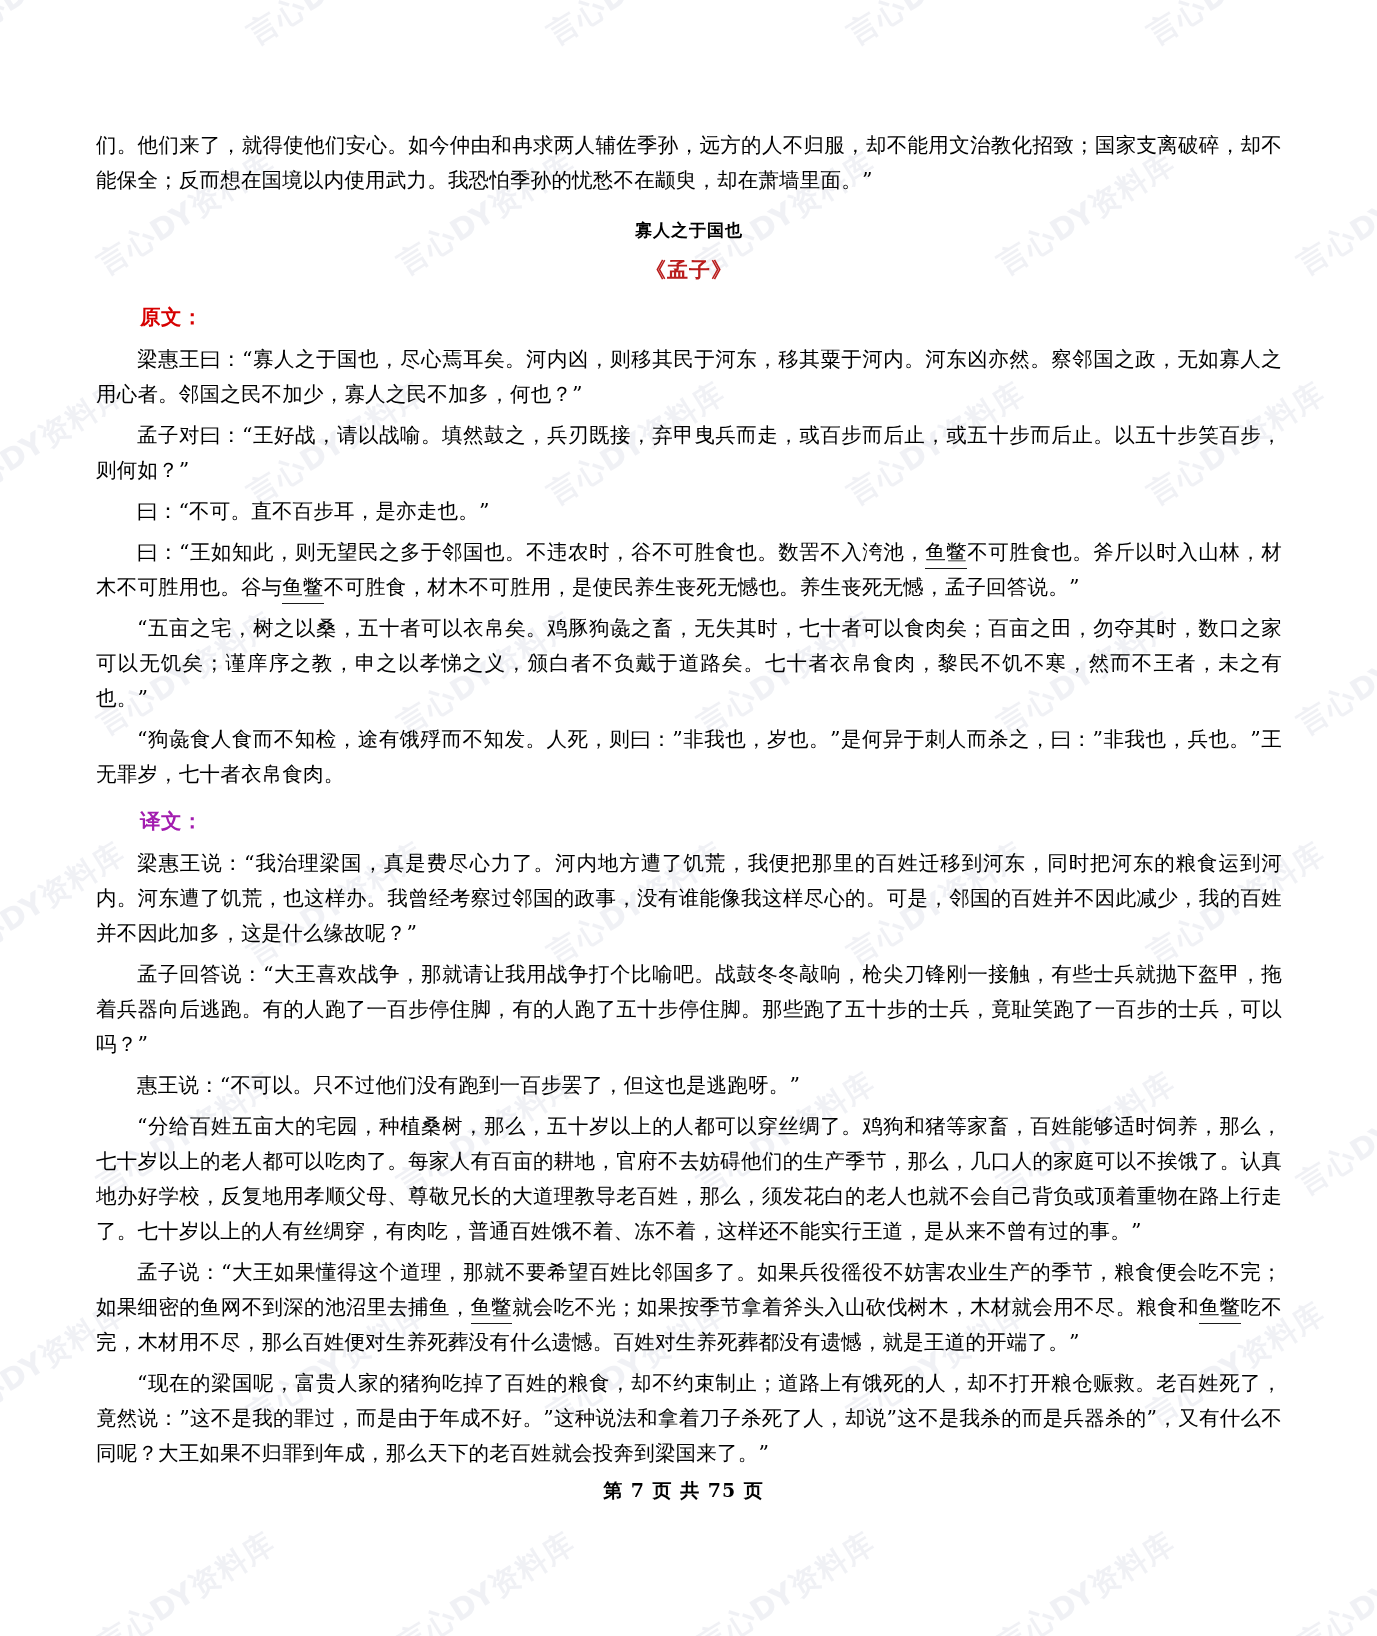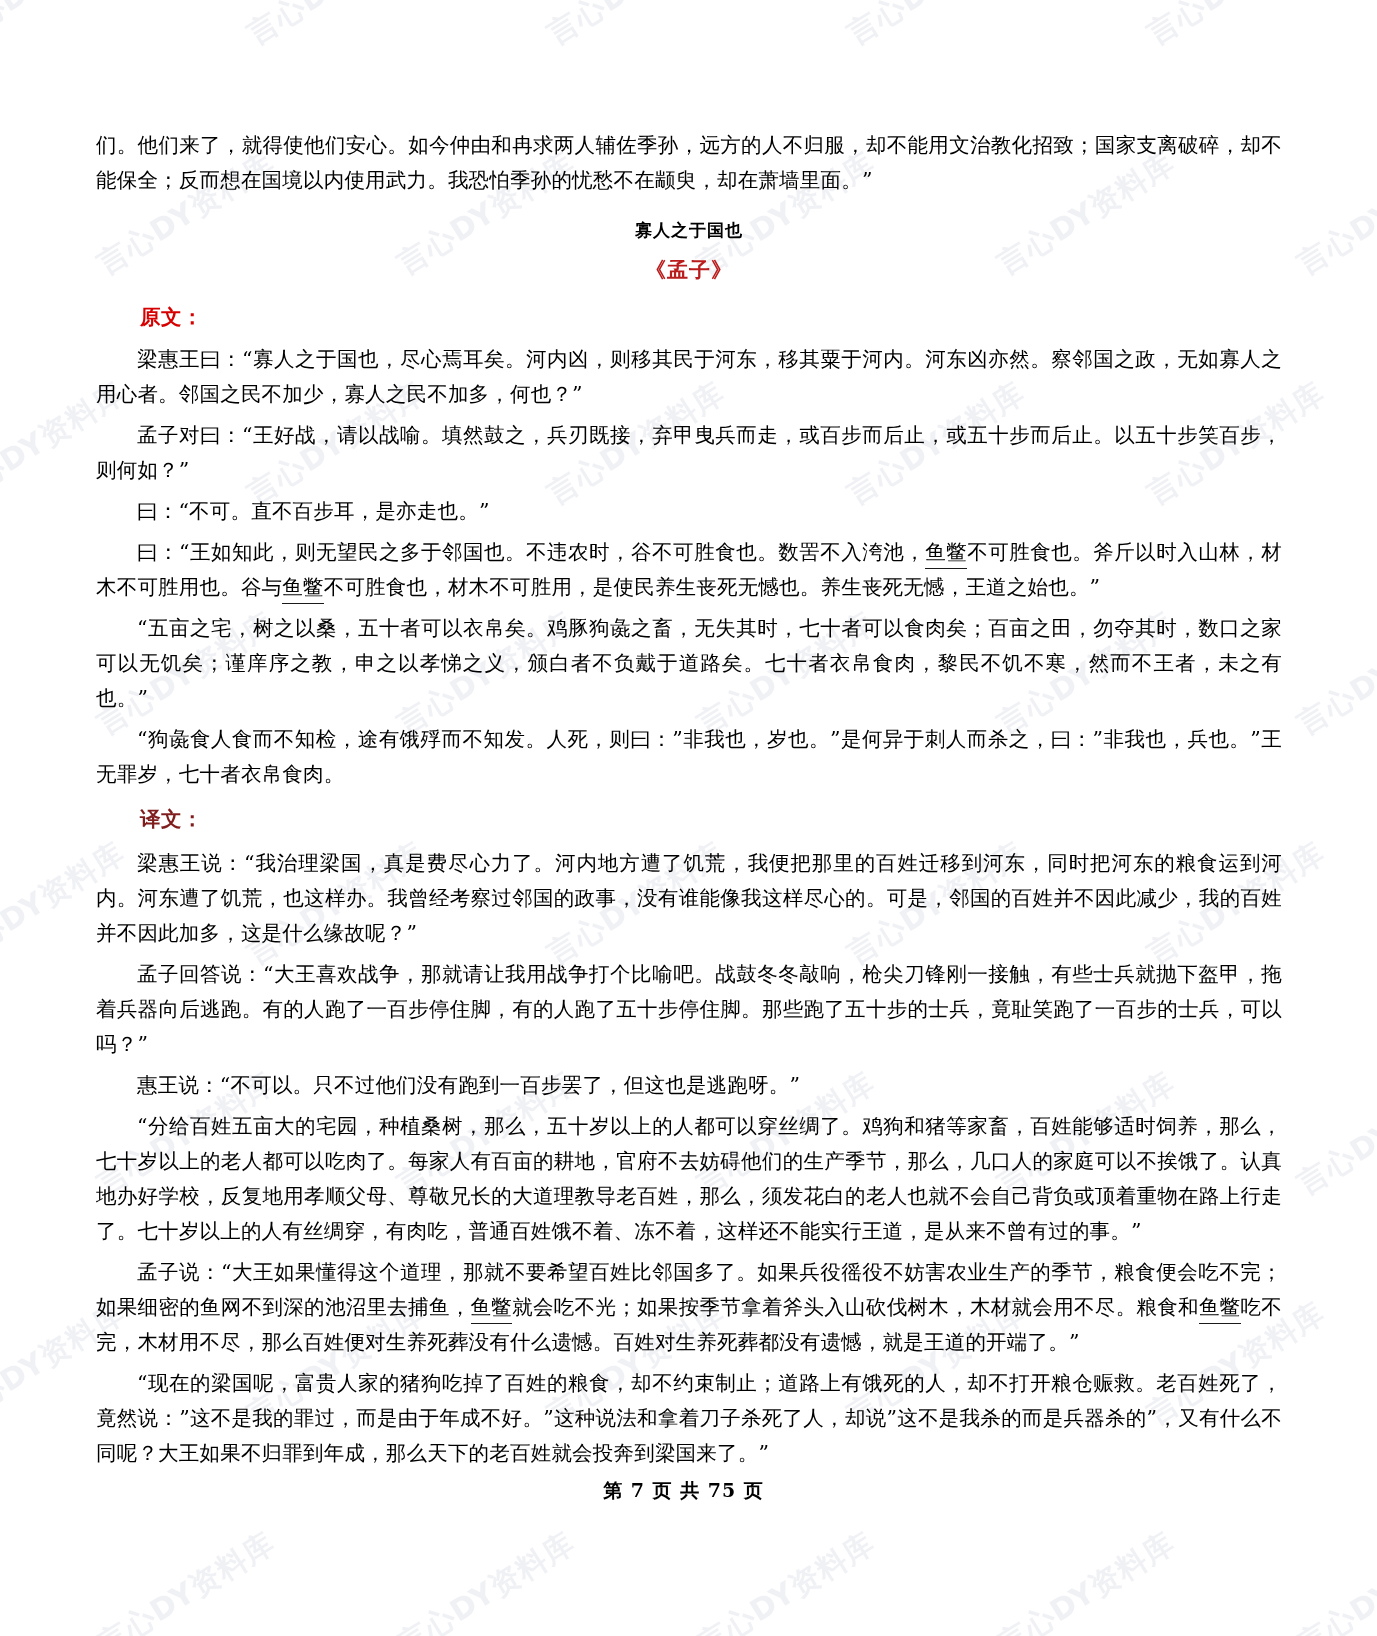--- a/index.html
+++ b/index.html
@@ -163,24 +163,24 @@
 
     <div class="title-main">寡人之于国也</div>
 
     <div class="title-sub">《孟子》</div>
 
     <div id="sections-host">
         <div class="section-heading" style="color: rgb(214, 0, 0);">原文：</div>
         <p class="para"><span>梁惠王曰：“寡人之于国也，尽心焉耳矣。河内凶，则移其民于河东，移其粟于河内。河东凶亦然。察邻国之政，无如寡人之用心者。邻国之民不加少，寡人之民不加多，何也？”</span></p>
         <p class="para"><span>孟子对曰：“王好战，请以战喻。填然鼓之，兵刃既接，弃甲曳兵而走，或百步而后止，或五十步而后止。以五十步笑百步，则何如？”</span></p>
         <p class="para"><span>曰：“不可。直不百步耳，是亦走也。”</span></p>
-        <p class="para"><span>曰：“王如知此，则无望民之多于邻国也。不违农时，谷不可胜食也。数罟不入洿池，</span><span class="spell">鱼鳖</span><span>不可胜食也。斧斤以时入山林，材木不可胜用也。谷与</span><span class="spell">鱼鳖</span><span>不可胜食也，材木不可胜用，是使民养生丧死无憾也。养生丧死无憾，王道之始也。”</span></p>
+        <p class="para"><span>曰：“王如知此，则无望民之多于邻国也。不违农时，谷不可胜食也。数罟不入洿池，</span><span class="spell">鱼鳖</span><span>不可胜食也。斧斤以时入山林，材木不可胜用也。谷与</span><span class="spell">鱼鳖</span><span>不可胜食，材木不可胜用，是使民养生丧死无憾也。养生丧死无憾，孟子回答说。”</span></p>
         <p class="para"><span>“五亩之宅，树之以桑，五十者可以衣帛矣。鸡豚狗彘之畜，无失其时，七十者可以食肉矣；百亩之田，勿夺其时，数口之家可以无饥矣；谨庠序之教，申之以孝悌之义，颁白者不负戴于道路矣。七十者衣帛食肉，黎民不饥不寒，然而不王者，未之有也。”</span></p>
         <p class="para"><span>“狗彘食人食而不知检，途有饿殍而不知发。人死，则曰：”非我也，岁也。”是何异于刺人而杀之，曰：”非我也，兵也。”王无罪岁，七十者衣帛食肉。</span></p>
-        <div class="section-heading" style="color: #7f1d1d; font-family: Liberation Mono, monospace;">译文：</div>
+        <div class="section-heading" style="color: #a21caf;">译文：</div>
         <p class="para"><span>梁惠王说：“我治理梁国，真是费尽心力了。河内地方遭了饥荒，我便把那里的百姓迁移到河东，同时把河东的粮食运到河内。河东遭了饥荒，也这样办。我曾经考察过邻国的政事，没有谁能像我这样尽心的。可是，邻国的百姓并不因此减少，我的百姓并不因此加多，这是什么缘故呢？”</span></p>
         <p class="para"><span>孟子回答说：“大王喜欢战争，那就请让我用战争打个比喻吧。战鼓冬冬敲响，枪尖刀锋刚一接触，有些士兵就抛下盔甲，拖着兵器向后逃跑。有的人跑了一百步停住脚，有的人跑了五十步停住脚。那些跑了五十步的士兵，竟耻笑跑了一百步的士兵，可以吗？”</span></p>
         <p class="para"><span>惠王说：“不可以。只不过他们没有跑到一百步罢了，但这也是逃跑呀。”</span></p>
         <p class="para"><span>“分给百姓五亩大的宅园，种植桑树，那么，五十岁以上的人都可以穿丝绸了。鸡狗和猪等家畜，百姓能够适时饲养，那么，七十岁以上的老人都可以吃肉了。每家人有百亩的耕地，官府不去妨碍他们的生产季节，那么，几口人的家庭可以不挨饿了。认真地办好学校，反复地用孝顺父母、尊敬兄长的大道理教导老百姓，那么，须发花白的老人也就不会自己背负或顶着重物在路上行走了。七十岁以上的人有丝绸穿，有肉吃，普通百姓饿不着、冻不着，这样还不能实行王道，是从来不曾有过的事。”</span></p>
         <p class="para"><span>孟子说：“大王如果懂得这个道理，那就不要希望百姓比邻国多了。如果兵役徭役不妨害农业生产的季节，粮食便会吃不完；如果细密的鱼网不到深的池沼里去捕鱼，</span><span class="spell">鱼鳖</span><span>就会吃不光；如果按季节拿着斧头入山砍伐树木，木材就会用不尽。粮食和</span><span class="spell">鱼鳖</span><span>吃不完，木材用不尽，那么百姓便对生养死葬没有什么遗憾。百姓对生养死葬都没有遗憾，就是王道的开端了。”</span></p>
         <p class="para"><span>“现在的梁国呢，富贵人家的猪狗吃掉了百姓的粮食，却不约束制止；道路上有饿死的人，却不打开粮仓赈救。老百姓死了，竟然说：”这不是我的罪过，而是由于年成不好。”这种说法和拿着刀子杀死了人，却说”这不是我杀的而是兵器杀的”，又有什么不同呢？大王如果不归罪到年成，那么天下的老百姓就会投奔到梁国来了。”</span></p>
       </div>
 
   </div>
 

